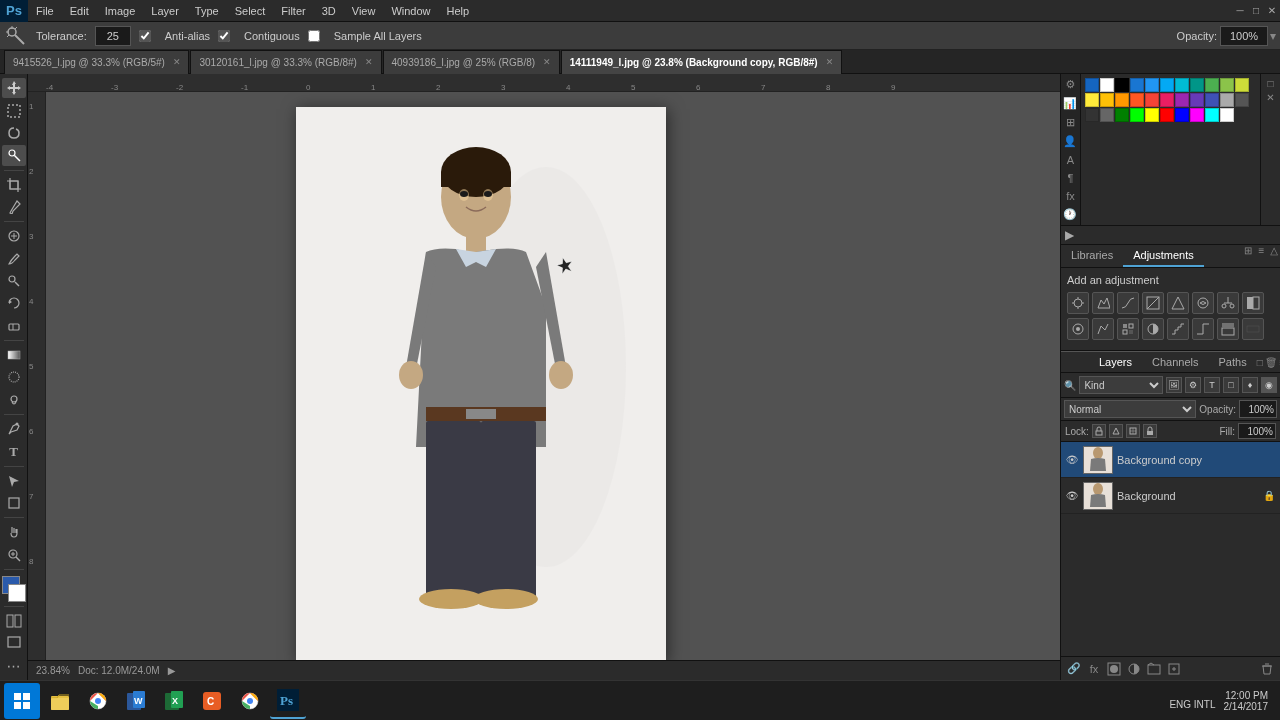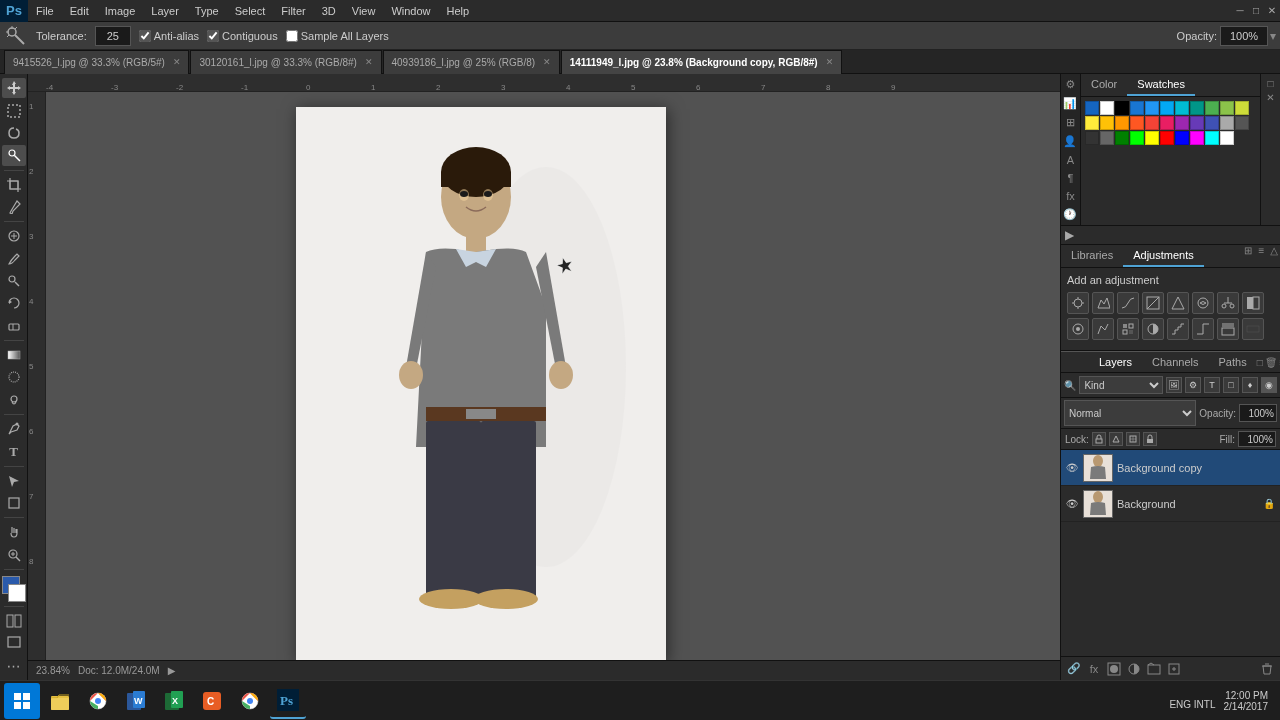--- a/index.html
+++ b/index.html
@@ -26,21 +26,21 @@
     #options-bar {
       display: flex; align-items: center; height: 28px;
       background: #3c3c3c; border-bottom: 1px solid #222; padding: 0 4px; gap: 8px;
     }
     .tool-icon-large { width: 24px; height: 24px; display: flex; align-items: center; justify-content: center; }
     .opt-label { color: #ccc; font-size: 11px; }
     .opt-input {
       width: 36px; height: 20px; background: #1a1a1a; border: 1px solid #555;
       color: #ccc; font-size: 11px; text-align: center; padding: 0 2px;
     }
-    .opt-checkbox-group { display: flex; align-items: center; gap: 3px; }
+    .opt-checkbox-group { display: flex; align-items: center; gap: 14px; }
     .opt-checkbox { width: 12px; height: 12px; accent-color: #555; }
     .opacity-group { display: flex; align-items: center; gap: 3px; margin-left: auto; }
     .opacity-val { display: flex; align-items: center; gap: 2px; }
 
     
     #tabs-bar {
       display: flex; align-items: center; height: 24px;
       background: #252525; border-bottom: 1px solid #111; padding-left: 4px;
     }
     .tab {
@@ -140,21 +140,21 @@
     .layers-tab { padding: 4px 10px; font-size: 11px; cursor: pointer; color: #aaa; }
     .layers-tab.active { color: #fff; }
     #layers-options { display: flex; align-items: center; padding: 3px; gap: 3px; border-bottom: 1px solid #111; }
     .layer-filter-select {
       height: 18px; background: #3c3c3c; border: 1px solid #555;
       color: #ccc; font-size: 10px; flex: 1;
     }
     .layer-icon-btn { width: 16px; height: 16px; background: #3a3a3a; border: 1px solid #555; display: flex; align-items: center; justify-content: center; cursor: pointer; font-size: 9px; color: #ccc; }
     #blend-mode-row { display: flex; align-items: center; padding: 2px 3px; gap: 3px; border-bottom: 1px solid #111; }
     .blend-select {
-      height: 26px; background: #3c3c3c; border: 1px solid #555;
+      height: 18px; background: #3c3c3c; border: 1px solid #555;
       color: #ccc; font-size: 10px; flex: 1;
     }
     .opacity-label { font-size: 10px; color: #aaa; }
     .opacity-input {
       width: 38px; height: 18px; background: #1a1a1a; border: 1px solid #555;
       color: #ccc; font-size: 10px; text-align: right; padding: 0 2px;
     }
     #lock-fill-row { display: flex; align-items: center; padding: 2px 3px; gap: 4px; border-bottom: 1px solid #111; }
     .lock-label { font-size: 10px; color: #aaa; }
     .lock-btn { width: 14px; height: 14px; background: #3a3a3a; border: 1px solid #555; display: flex; align-items: center; justify-content: center; cursor: pointer; font-size: 9px; color: #ccc; }
@@ -538,24 +538,20 @@
               <div style="cursor:pointer;font-size:11px;color:#888;">📊</div>
               <div style="cursor:pointer;font-size:11px;color:#888;">⊞</div>
               <div style="cursor:pointer;font-size:11px;color:#888;">👤</div>
               <div style="cursor:pointer;font-size:11px;color:#888;">A</div>
               <div style="cursor:pointer;font-size:11px;color:#888;">¶</div>
               <div style="cursor:pointer;font-size:11px;color:#888;">fx</div>
               <div style="cursor:pointer;font-size:11px;color:#888;">🕐</div>
             </div>
 
             <div style="flex:1;">
-              <div class="panel-header-tabs">
-                <span class="panel-tab">Color</span>
-                <span class="panel-tab active">Swatches</span>
-              </div>
 
               <div class="swatches-grid" id="swatches-grid">
               <div class="swatch" style="background: rgb(21, 101, 192);"></div>
                   <div class="swatch" style="background: rgb(255, 255, 255);"></div>
                   <div class="swatch" style="background: rgb(0, 0, 0);"></div>
                   <div class="swatch" style="background: rgb(25, 118, 210);"></div>
                   <div class="swatch" style="background: rgb(33, 150, 243);"></div>
                   <div class="swatch" style="background: rgb(3, 169, 244);"></div>
                   <div class="swatch" style="background: rgb(0, 188, 212);"></div>
                   <div class="swatch" style="background: rgb(0, 150, 136);"></div>

